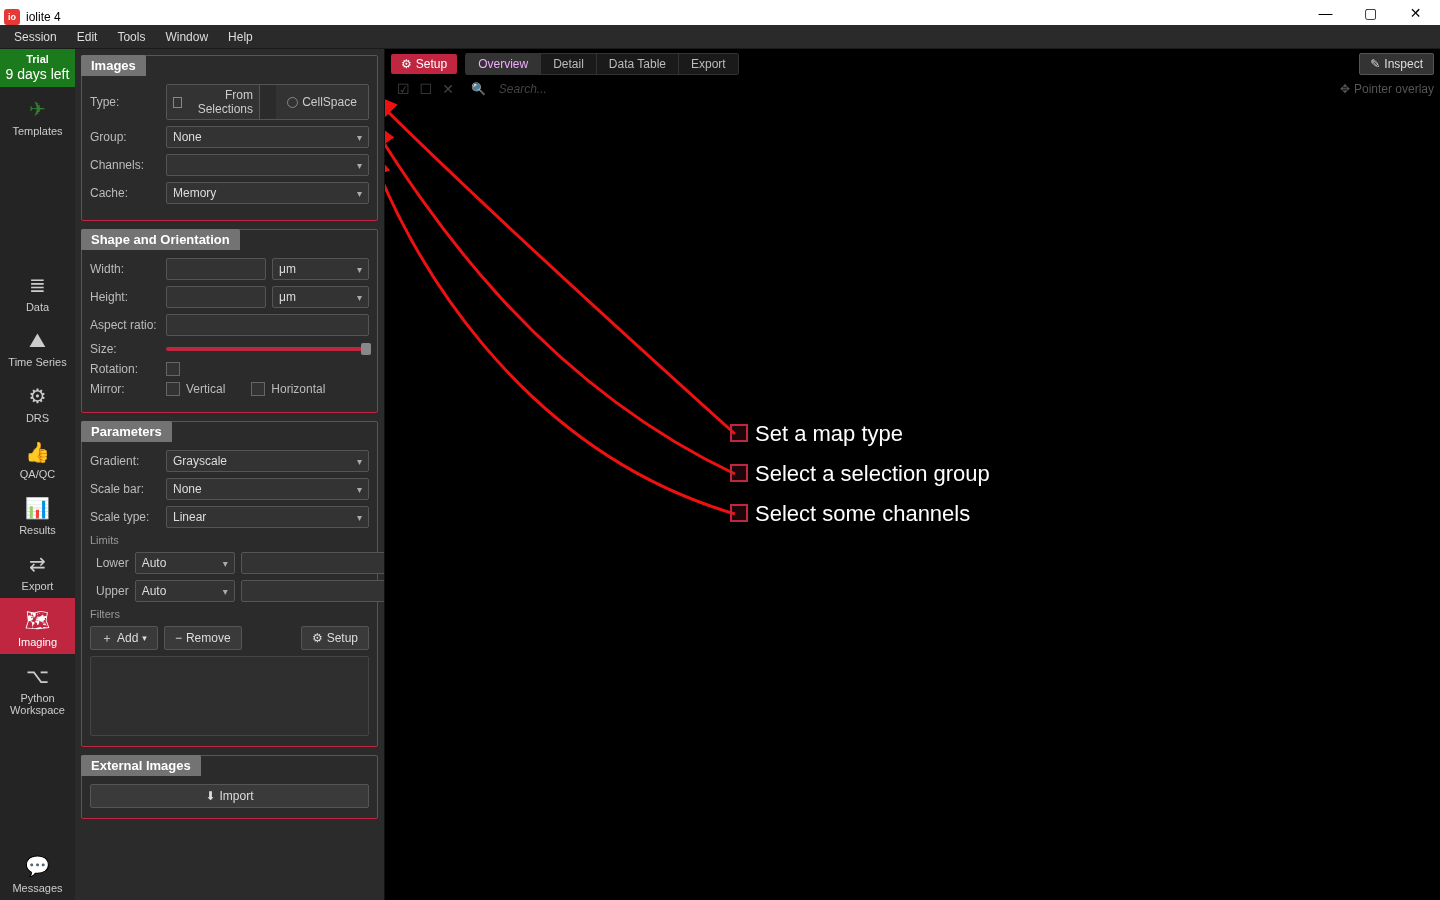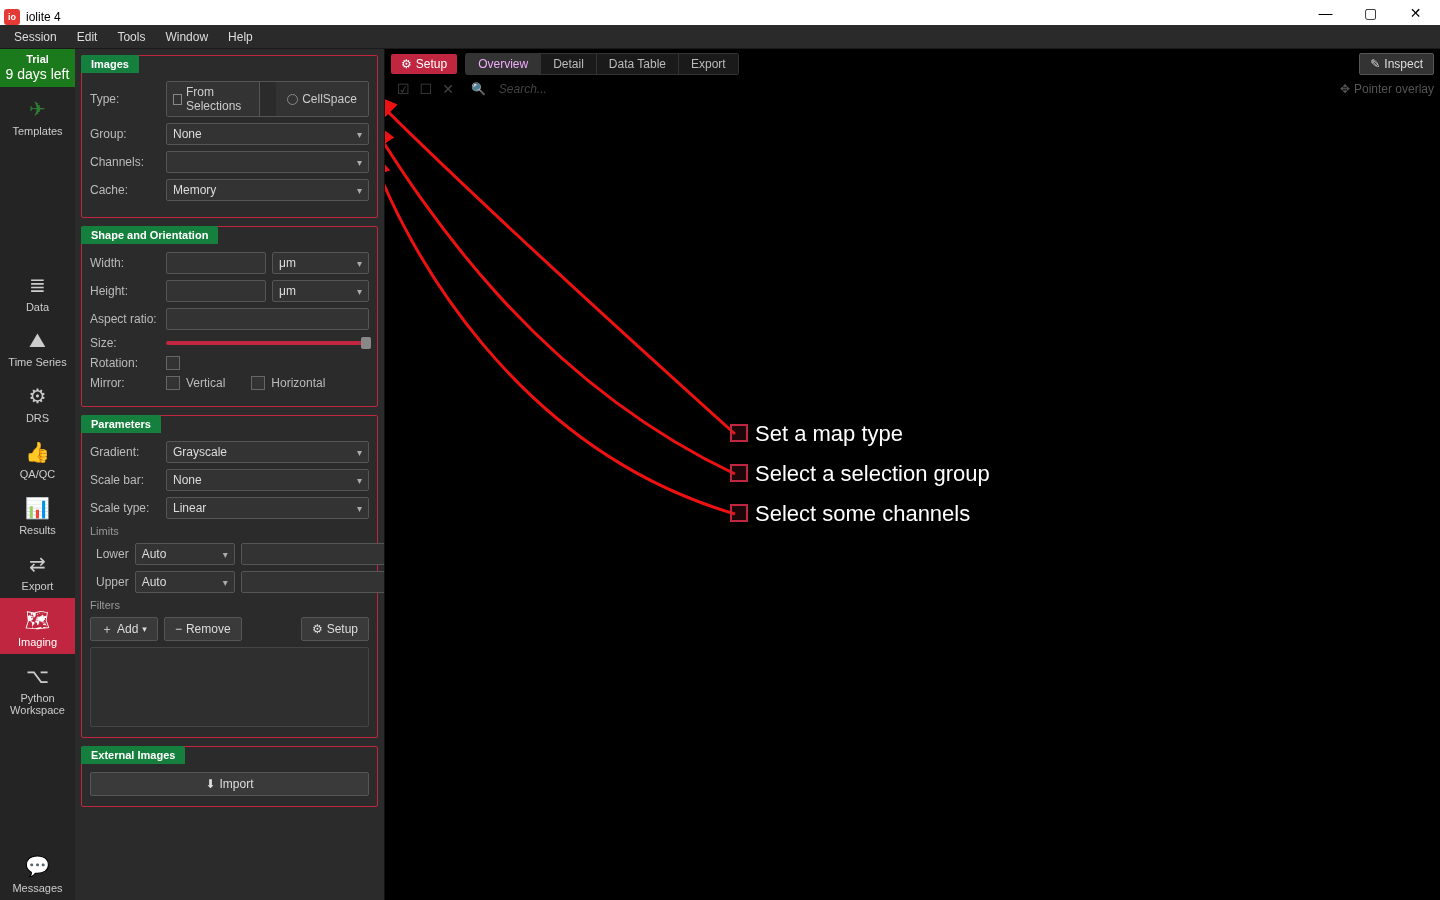--- a/index.html
+++ b/index.html
@@ -21,29 +21,29 @@
 .sidebar { width: 75px; background: #242424; display: flex; flex-direction: column; align-items: stretch; }
 .trial-badge { background: #1b7a1b; color: #fff; text-align: center; padding: 4px 0; font-size: 11px; line-height: 1.2; }
 .side-btn { display: flex; flex-direction: column; align-items: center; justify-content: center; padding: 10px 0 6px; color: #ccc; font-size: 11px; gap: 4px; cursor: default; }
 .side-btn.active { background: #c0263f; color: #fff; }
 .side-icon { font-size: 20px; }
 .side-spacer { flex: 1; }
 
 
 .panel { width: 310px; background: #2b2b2b; border-right: 1px solid #111; overflow-y: auto; padding: 6px 6px 12px; }
 .section { border: 1px solid #c0263f; border-radius: 2px; margin-bottom: 8px; padding: 0; position: relative; }
-.section-header { display: inline-block; background: #15803d; color: #fff; font-weight: bold; padding: 3px 10px; font-size: 11px; border-radius: 2px 2px 0 0; margin: -1px 0 0 -1px; position: relative; top: 0; }
+.section-header { display: inline-block; background: #737373; color: #fff; font-weight: bold; padding: 3px 10px; font-size: 13px; border-radius: 2px 2px 0 0; margin: -1px 0 0 -1px; position: relative; top: 0; }
 .section-body { padding: 8px 8px 10px; }
 .row { display: flex; align-items: center; margin-bottom: 6px; gap: 6px; }
 .row-label { width: 70px; color: #bbb; font-size: 12px; }
 .row-label.sm { width: 55px; }
 .input, .select { flex: 1; background: #333; border: 1px solid #555; color: #ddd; height: 22px; padding: 0 6px; border-radius: 2px; font-size: 12px; position: relative; }
 .select { display: flex; align-items: center; justify-content: space-between; cursor: default; }
 .select::after { content: "▾"; font-size: 10px; color: #aaa; margin-left: 6px; }
-.radio-group { display: flex; gap: 16px; border: 1px solid #555; border-radius: 2px; overflow: hidden; flex: 1; }
+.radio-group { display: flex; gap: 16px; border: 1px solid #555; border-radius: 2px; overflow: hidden; flex: 1; text-align: right; }
 .radio-opt { flex: 1; display: flex; align-items: center; justify-content: center; gap: 4px; padding: 3px 6px; background: #333; color: #ccc; border-right: 1px solid #555; cursor: default; font-size: 12px; }
 .radio-opt:last-child { border-right: none; }
 .radio-circle { width: 11px; height: 11px; border: 1px solid #888; border-radius: 50%; display:inline-block; }
 .radio-square { width: 11px; height: 11px; border: 1px solid #888; display:inline-block; }
 .checkbox { width: 14px; height: 14px; border: 1px solid #666; background: #333; display: inline-block; }
 .slider { flex: 1; height: 4px; background: #c0263f; border-radius: 2px; position: relative; }
 .slider-thumb { position: absolute; right: -2px; top: -4px; width: 10px; height: 12px; background: #888; border-radius: 2px; }
 .btn { background: #3a3a3a; border: 1px solid #555; color: #ddd; padding: 3px 10px; border-radius: 2px; display: inline-flex; align-items: center; gap: 4px; cursor: default; font-size: 12px; height: 24px; }
 .btn-wide { width: 100%; justify-content: center; }
 .color-swatch { width: 60px; height: 22px; background: #3a3a3a; border: 1px solid #555; border-radius: 2px; display:flex; align-items:center; justify-content:center; color:#aaa; font-size:14px; }

